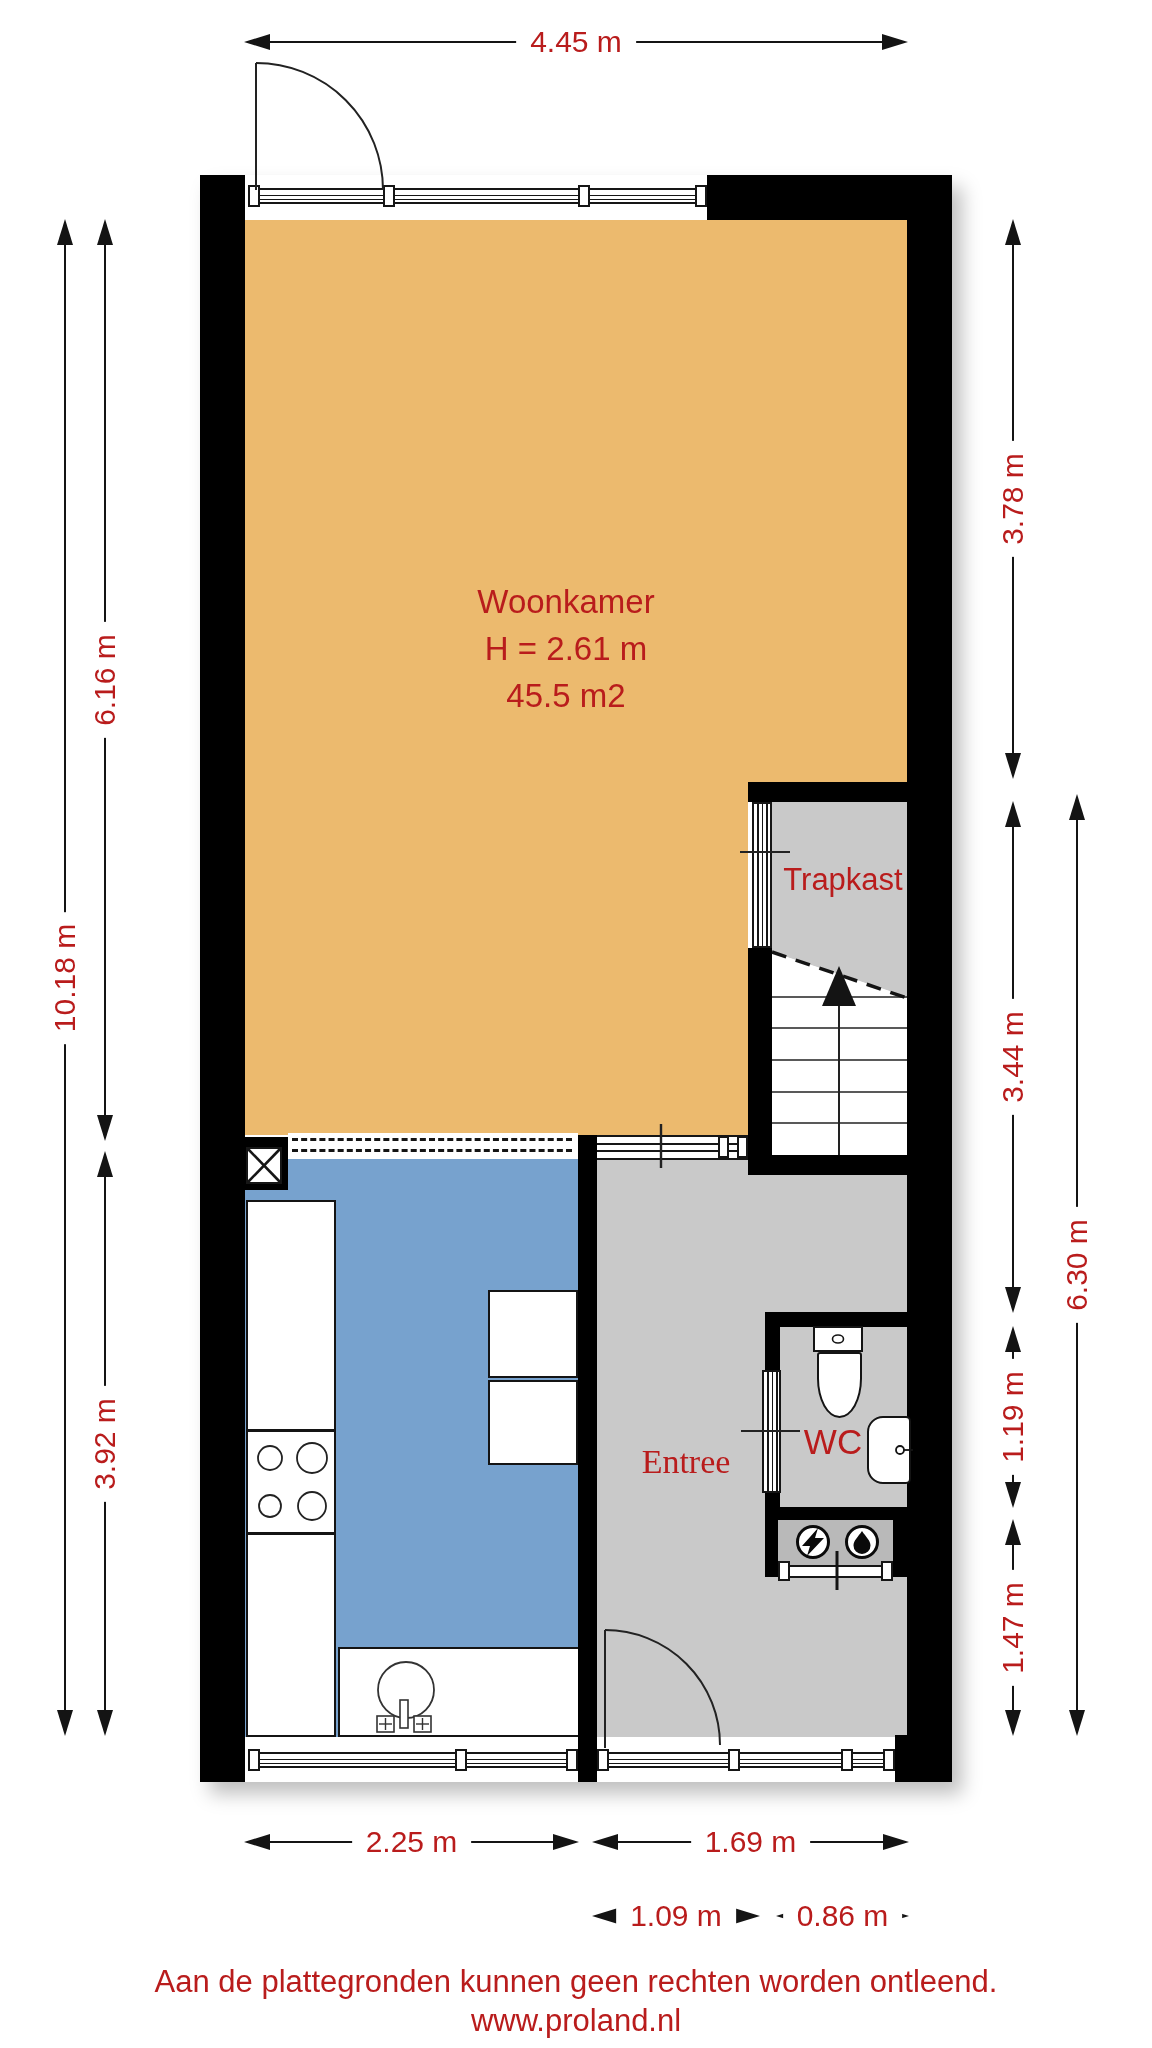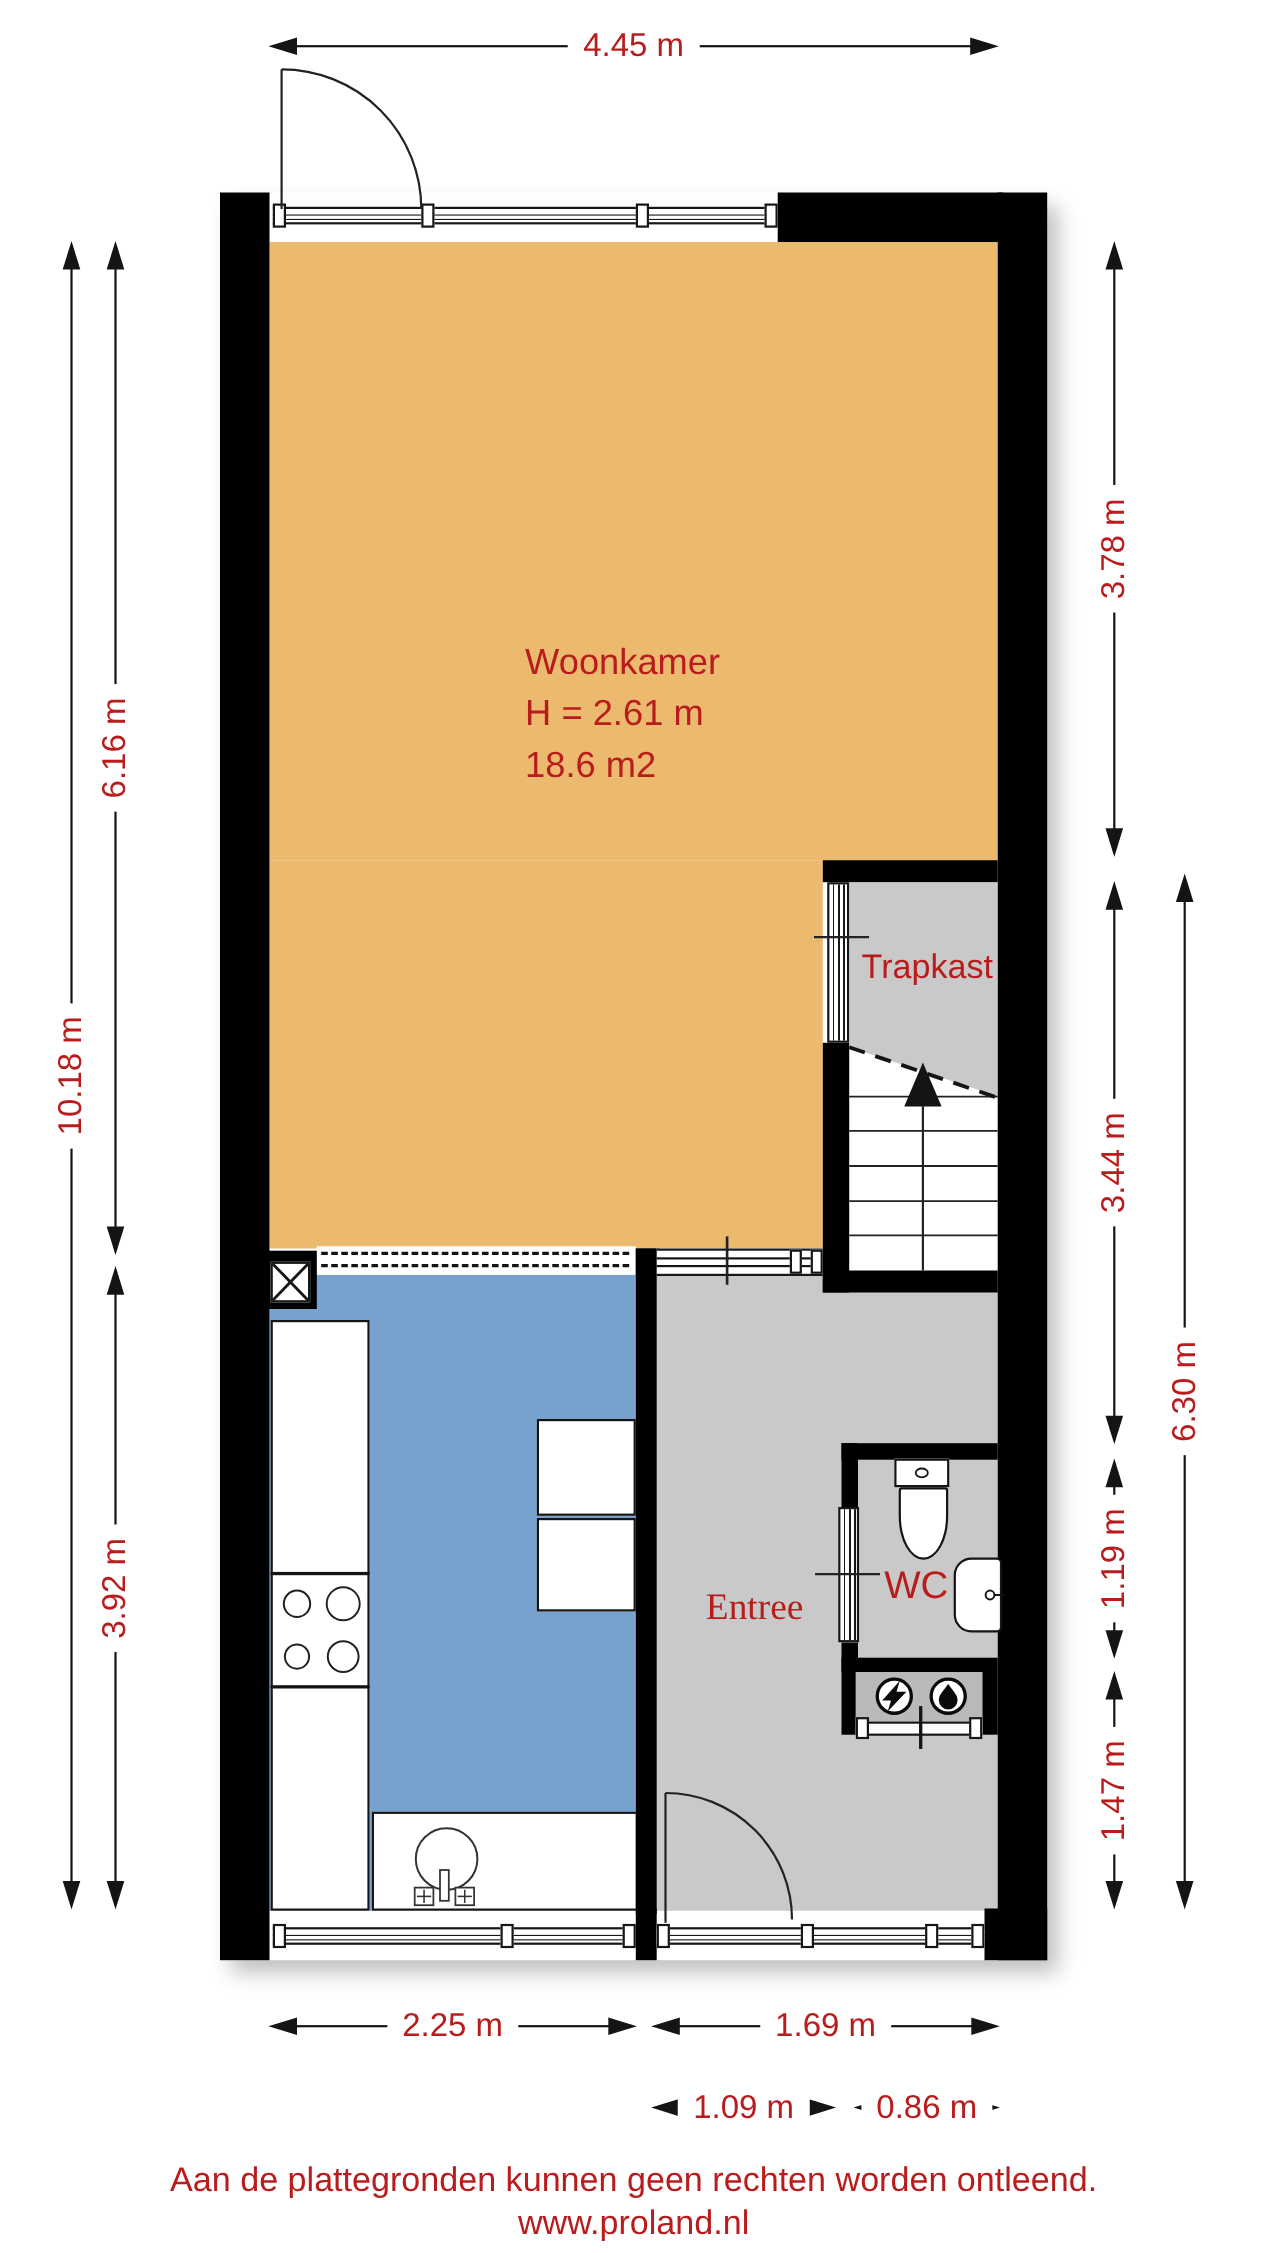--- a/index.html
+++ b/index.html
@@ -21,21 +21,21 @@
   .ah{position:absolute;width:0;height:0;}
   .vdim .up{top:-1px;left:-8px;border-left:8px solid transparent;border-right:8px solid transparent;border-bottom:26px solid #141414;}
   .vdim .dn{bottom:-1px;left:-8px;border-left:8px solid transparent;border-right:8px solid transparent;border-top:26px solid #141414;}
   .vlab{position:absolute;top:50%;left:0;transform:translate(-50%,-50%) rotate(-90deg);background:#fff;padding:1px 12px;font-size:30px;white-space:nowrap;}
   .hdim{position:absolute;height:0;}
   .hdim .hline{position:absolute;top:-1px;left:4px;right:4px;height:2px;background:#141414;}
   .hdim .lt{left:-1px;top:-8px;border-top:8px solid transparent;border-bottom:8px solid transparent;border-right:26px solid #141414;}
   .hdim .rt{right:-1px;top:-8px;border-top:8px solid transparent;border-bottom:8px solid transparent;border-left:26px solid #141414;}
   .hlab{position:absolute;left:50%;top:50%;transform:translate(-50%,-50%);background:#fff;padding:1px 14px;font-size:30px;white-space:nowrap;}
   
-  .rlabel{position:absolute;transform:translate(-50%,-50%);font-size:33px;line-height:47px;white-space:nowrap;}
+  .rlabel{position:absolute;transform:translate(-50%,-50%);text-align:center;font-size:33px;line-height:47px;white-space:nowrap;}
   .white-box{position:absolute;background:#fff;border:2.5px solid #141414;box-sizing:border-box;}
   .counter-div{position:absolute;height:2.5px;background:#141414;}
   .footer{position:absolute;left:0;width:100%;text-align:center;font-size:31px;}
   svg{position:absolute;left:0;top:0;pointer-events:none;}
 </style>
 </head>
 <body>
 
 <div id="page">
 
@@ -269,21 +269,21 @@
   <div class="hdim" style="left:777px;top:1916px;width:131px;">
     <div class="hline"></div>
       <div class="ah lt"></div>
       <div class="ah rt"></div>
     <div class="hlab">0.86 m</div>
   </div>
 
   <div class="rlabel" style="left:566px;top:648px;">
     <div>Woonkamer</div>
     <div>H = 2.61 m</div>
-    <div>18.6 m2</div>
+    <div>45.5 m2</div>
   </div>
   <div class="rlabel" style="left:843px;top:879px;font-size:31px;">Trapkast</div>
   <div class="rlabel" style="left:686px;top:1461px;font-size:34px;font-family:Liberation Serif, serif;">Entree</div>
   <div class="rlabel" style="left:833px;top:1441px;font-size:35px;">WC</div>
 
   <div class="footer" style="top:1964px;">Aan de plattegronden kunnen geen rechten worden ontleend.</div>
   <div class="footer" style="top:2003px;">www.proland.nl</div>
 
 </div>
 

